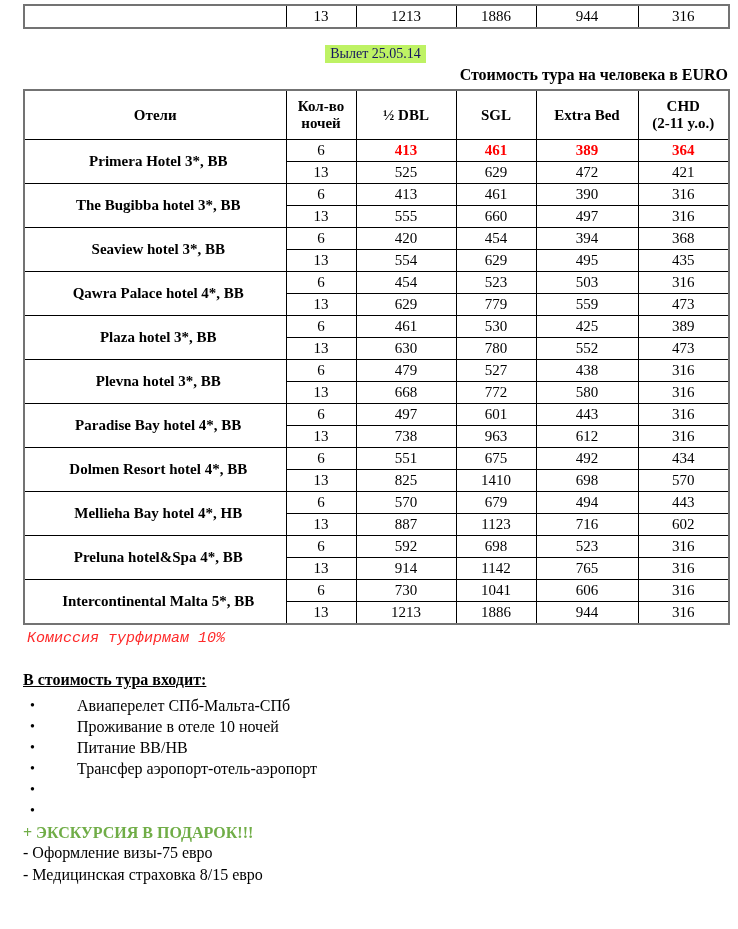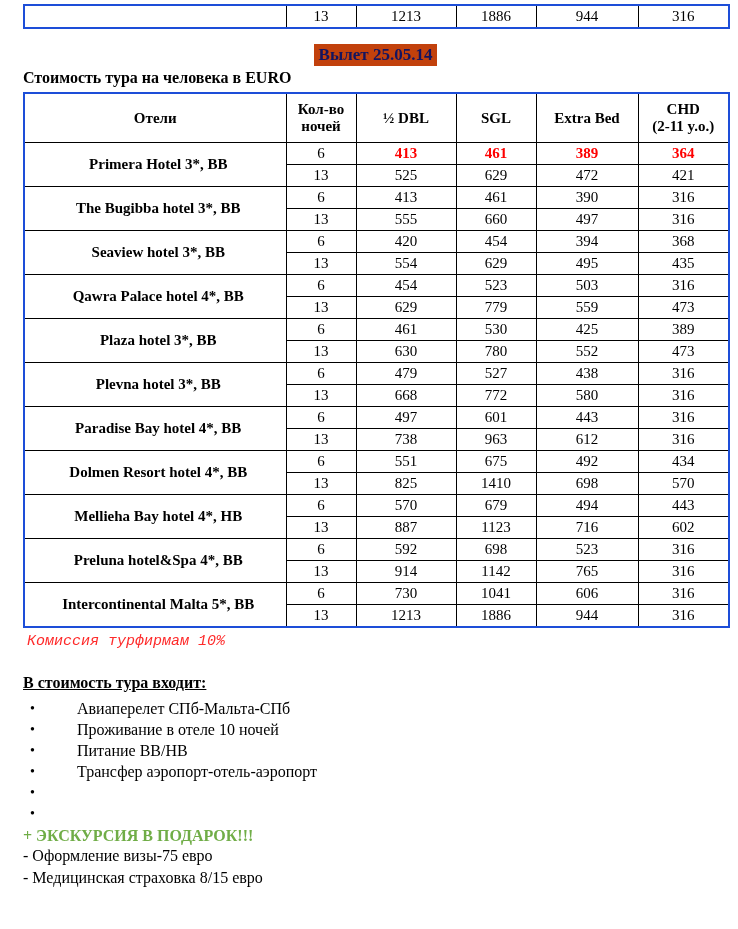--- a/index.html
+++ b/index.html
@@ -6,21 +6,21 @@
   body{
     width:738px;height:929px;background:#ffffff;color:#000;
     font-family:"Liberation Serif", serif;
     overflow:hidden;
   }
   .page{position:relative;width:738px;height:929px;}
 
   
   .ptable{
     border-collapse:collapse;table-layout:fixed;
-    margin-left:23px;border:2px solid #1d4ed8;
+    margin-left:23px;border:2px solid #737373;
   }
   .ptable td,.ptable th{border:1px solid #000;overflow:hidden;white-space:nowrap;}
   .ptable td{
     text-align:center;vertical-align:middle;
     font-size:15px;height:21px;padding:0;
   }
   .top-table{margin-top:4px;}
   .main-table{margin-top:5px;}
   .hotel-cell{
     text-align:center;font-weight:bold;
@@ -28,25 +28,25 @@
   }
   .main-table th{
     font-weight:bold;font-size:15px;text-align:center;
     vertical-align:middle;height:48px;padding:0 2px;
   }
   .red-vals{color:#fe0000;font-weight:bold;}
 
   
   .title-wrap{width:705px;margin-left:23px;text-align:center;margin-top:15px;}
   .title-hl{
-    display:inline-block;background:#c2410c;color:#14145f;
-    font-weight:bold;font-size:17px;padding:1px 5px;
+    display:inline-block;background:#bef264;color:#14145f;
+    font-weight:normal;font-size:14px;padding:1px 5px;
   }
   .subtitle{
-    width:705px;margin-left:23px;text-align:left;
+    width:705px;margin-left:23px;text-align:right;
     font-weight:bold;font-size:16px;margin-top:3px;
   }
 
   .commission{
     margin:5px 0 0 27px;color:#fe2a2a;
     font-family:"Liberation Mono", monospace;
     font-style:italic;font-size:15px;
   }
 
   .sec-heading{

